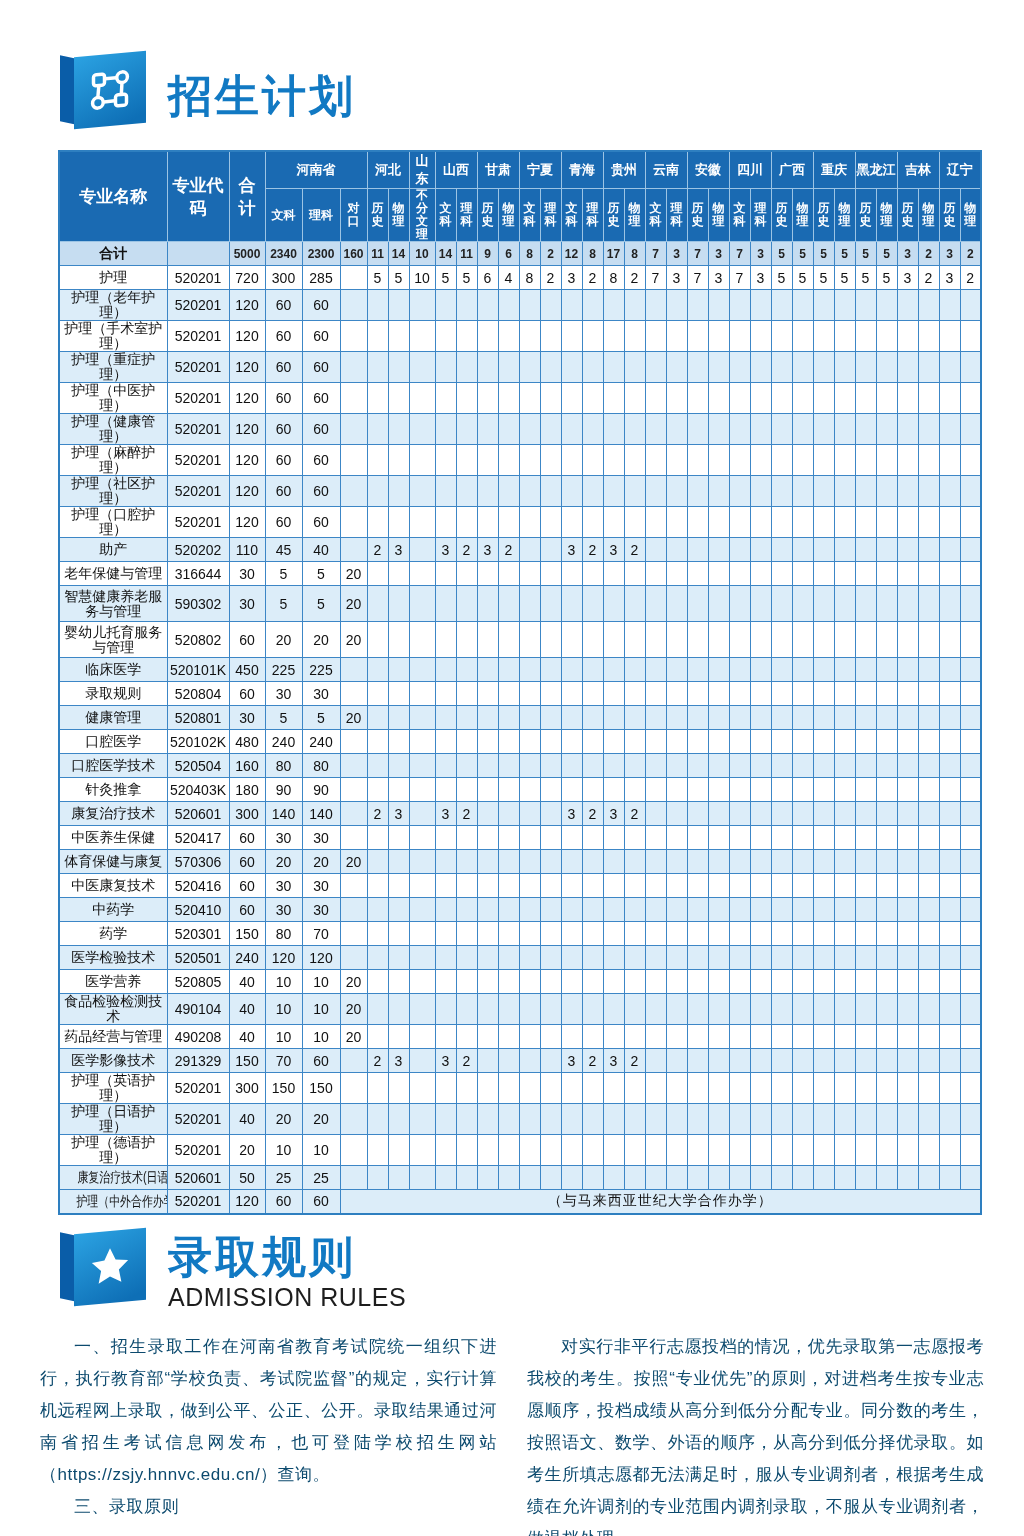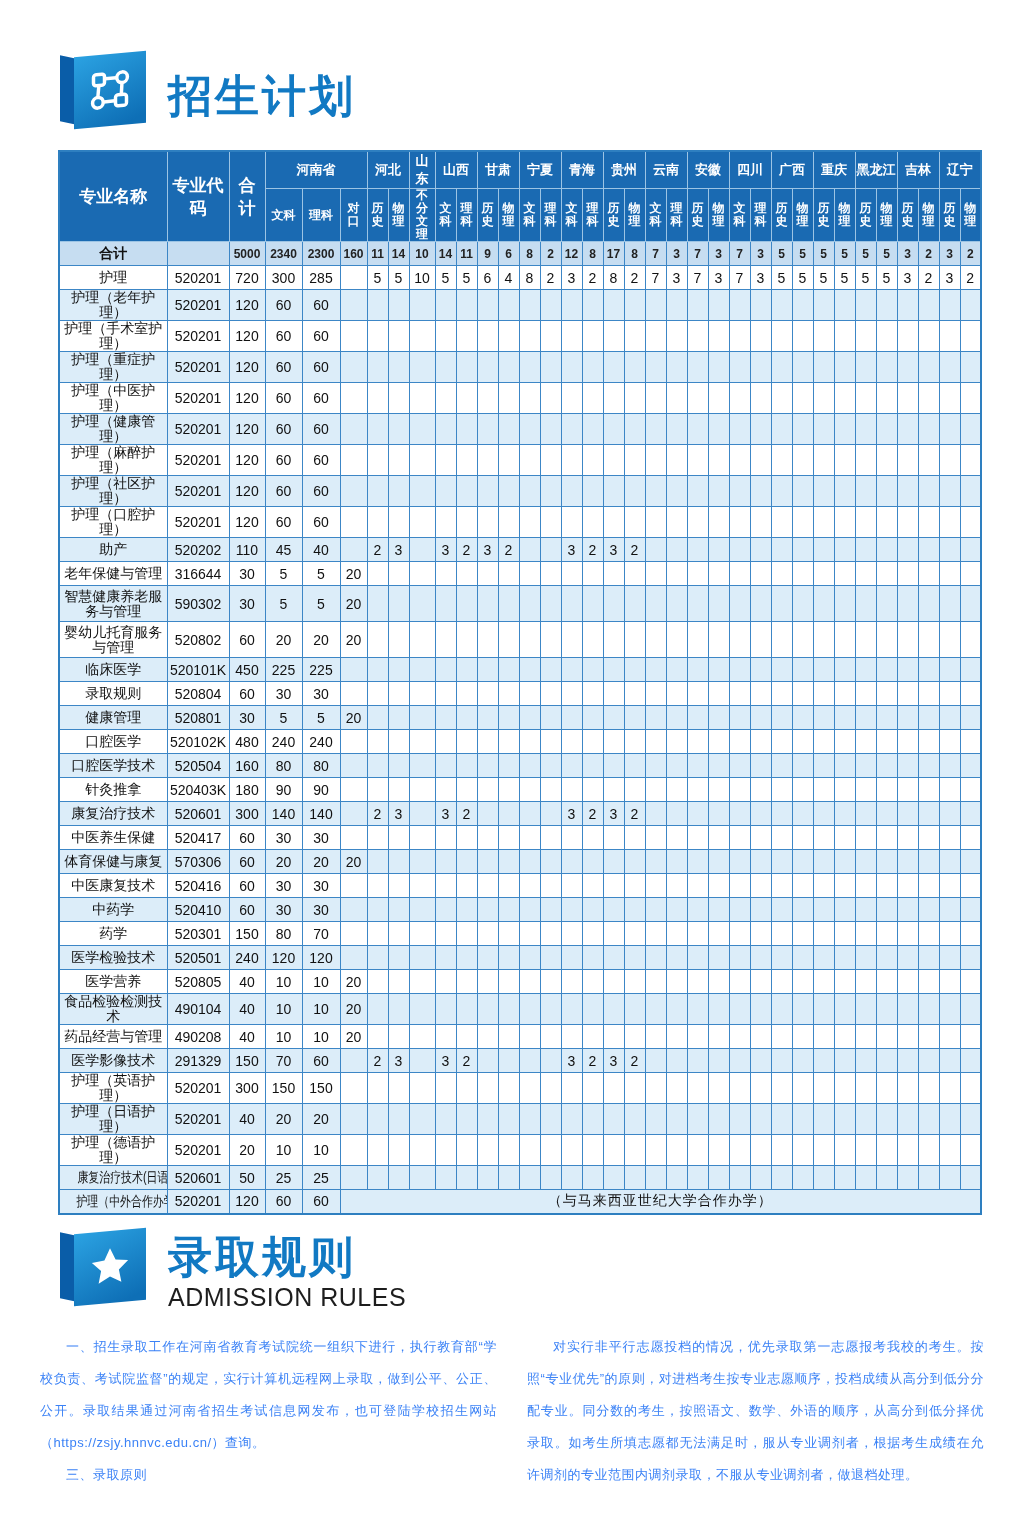--- a/index.html
+++ b/index.html
@@ -52,22 +52,22 @@
   tr.data-row.tall td { height:36px; }
   td.name-cell { font-size:13px; line-height:15px; color:#111; }
   td.name-cell .squeeze { display:inline-block; transform:scaleX(0.78); transform-origin:center; white-space:nowrap; }
   td.code-cell { font-size:13.5px; }
   td.note-cell { font-size:13px; letter-spacing:1px; }
 
   
   .rules-cols { display:flex; gap:30px; margin:16px 40px 0 40px; }
   .rules-col { flex:1 1 0; }
   .rules-col p {
-    font-size:13px; line-height:32px; text-align:justify;
-    color:#3b82f6; letter-spacing:0.5px;
+    font-size:17px; line-height:32px; text-align:justify;
+    color:#0c4a6e; letter-spacing:0.5px;
   }
   .rules-col p.indent { text-indent:2em; }
 </style>
 </head>
 <body>
 
 <div class="page">
 
   <div class="sec-head first">
     <div class="badge-wrap">

